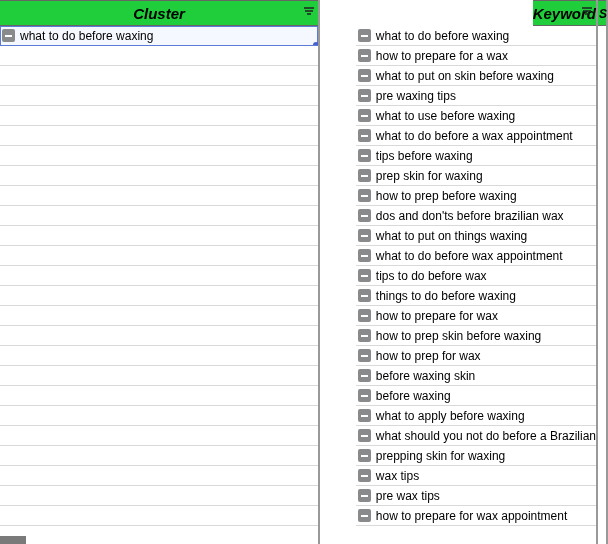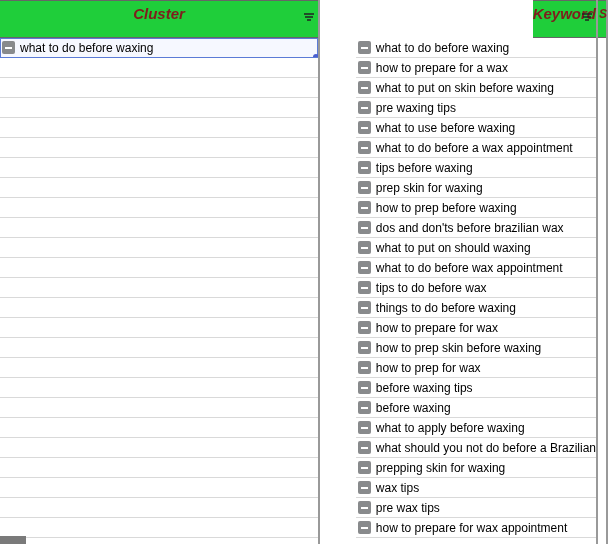--- a/index.html
+++ b/index.html
@@ -18,25 +18,25 @@
     .col {
       display: flex;
       flex-direction: column;
       border-right: 2px solid #999;
     }
     .col-cluster { width: 320px; }
     .col-keyword { width: 278px; align-items: flex-end; }
     .col-extra { width: 10px; background: #fff; }
     .header {
       background: #1fce3a;
-      color: #7f1d1d;
+      color: #000000;
       font-weight: bold;
       font-style: italic;
       text-align: center;
-      height: 38px;
+      height: 26px;
       line-height: 26px;
       border-bottom: 1px solid #666;
       border-top: 1px solid #666;
       position: relative;
       font-size: 15px;
     }
     .filter-icon {
       position: absolute;
       right: 4px;
       top: 50%;
@@ -194,21 +194,21 @@
         <div class="row">
           <span class="collapse"></span>
           <span>how to prep before waxing</span>
         </div>
         <div class="row">
           <span class="collapse"></span>
           <span>dos and don'ts before brazilian wax</span>
         </div>
         <div class="row">
           <span class="collapse"></span>
-          <span>what to put on should waxing</span>
+          <span>what to put on things waxing</span>
         </div>
         <div class="row">
           <span class="collapse"></span>
           <span>what to do before wax appointment</span>
         </div>
         <div class="row">
           <span class="collapse"></span>
           <span>tips to do before wax</span>
         </div>
         <div class="row">
@@ -222,21 +222,21 @@
         <div class="row">
           <span class="collapse"></span>
           <span>how to prep skin before waxing</span>
         </div>
         <div class="row">
           <span class="collapse"></span>
           <span>how to prep for wax</span>
         </div>
         <div class="row">
           <span class="collapse"></span>
-          <span>before waxing tips</span>
+          <span>before waxing skin</span>
         </div>
         <div class="row">
           <span class="collapse"></span>
           <span>before waxing</span>
         </div>
         <div class="row">
           <span class="collapse"></span>
           <span>what to apply before waxing</span>
         </div>
         <div class="row">

